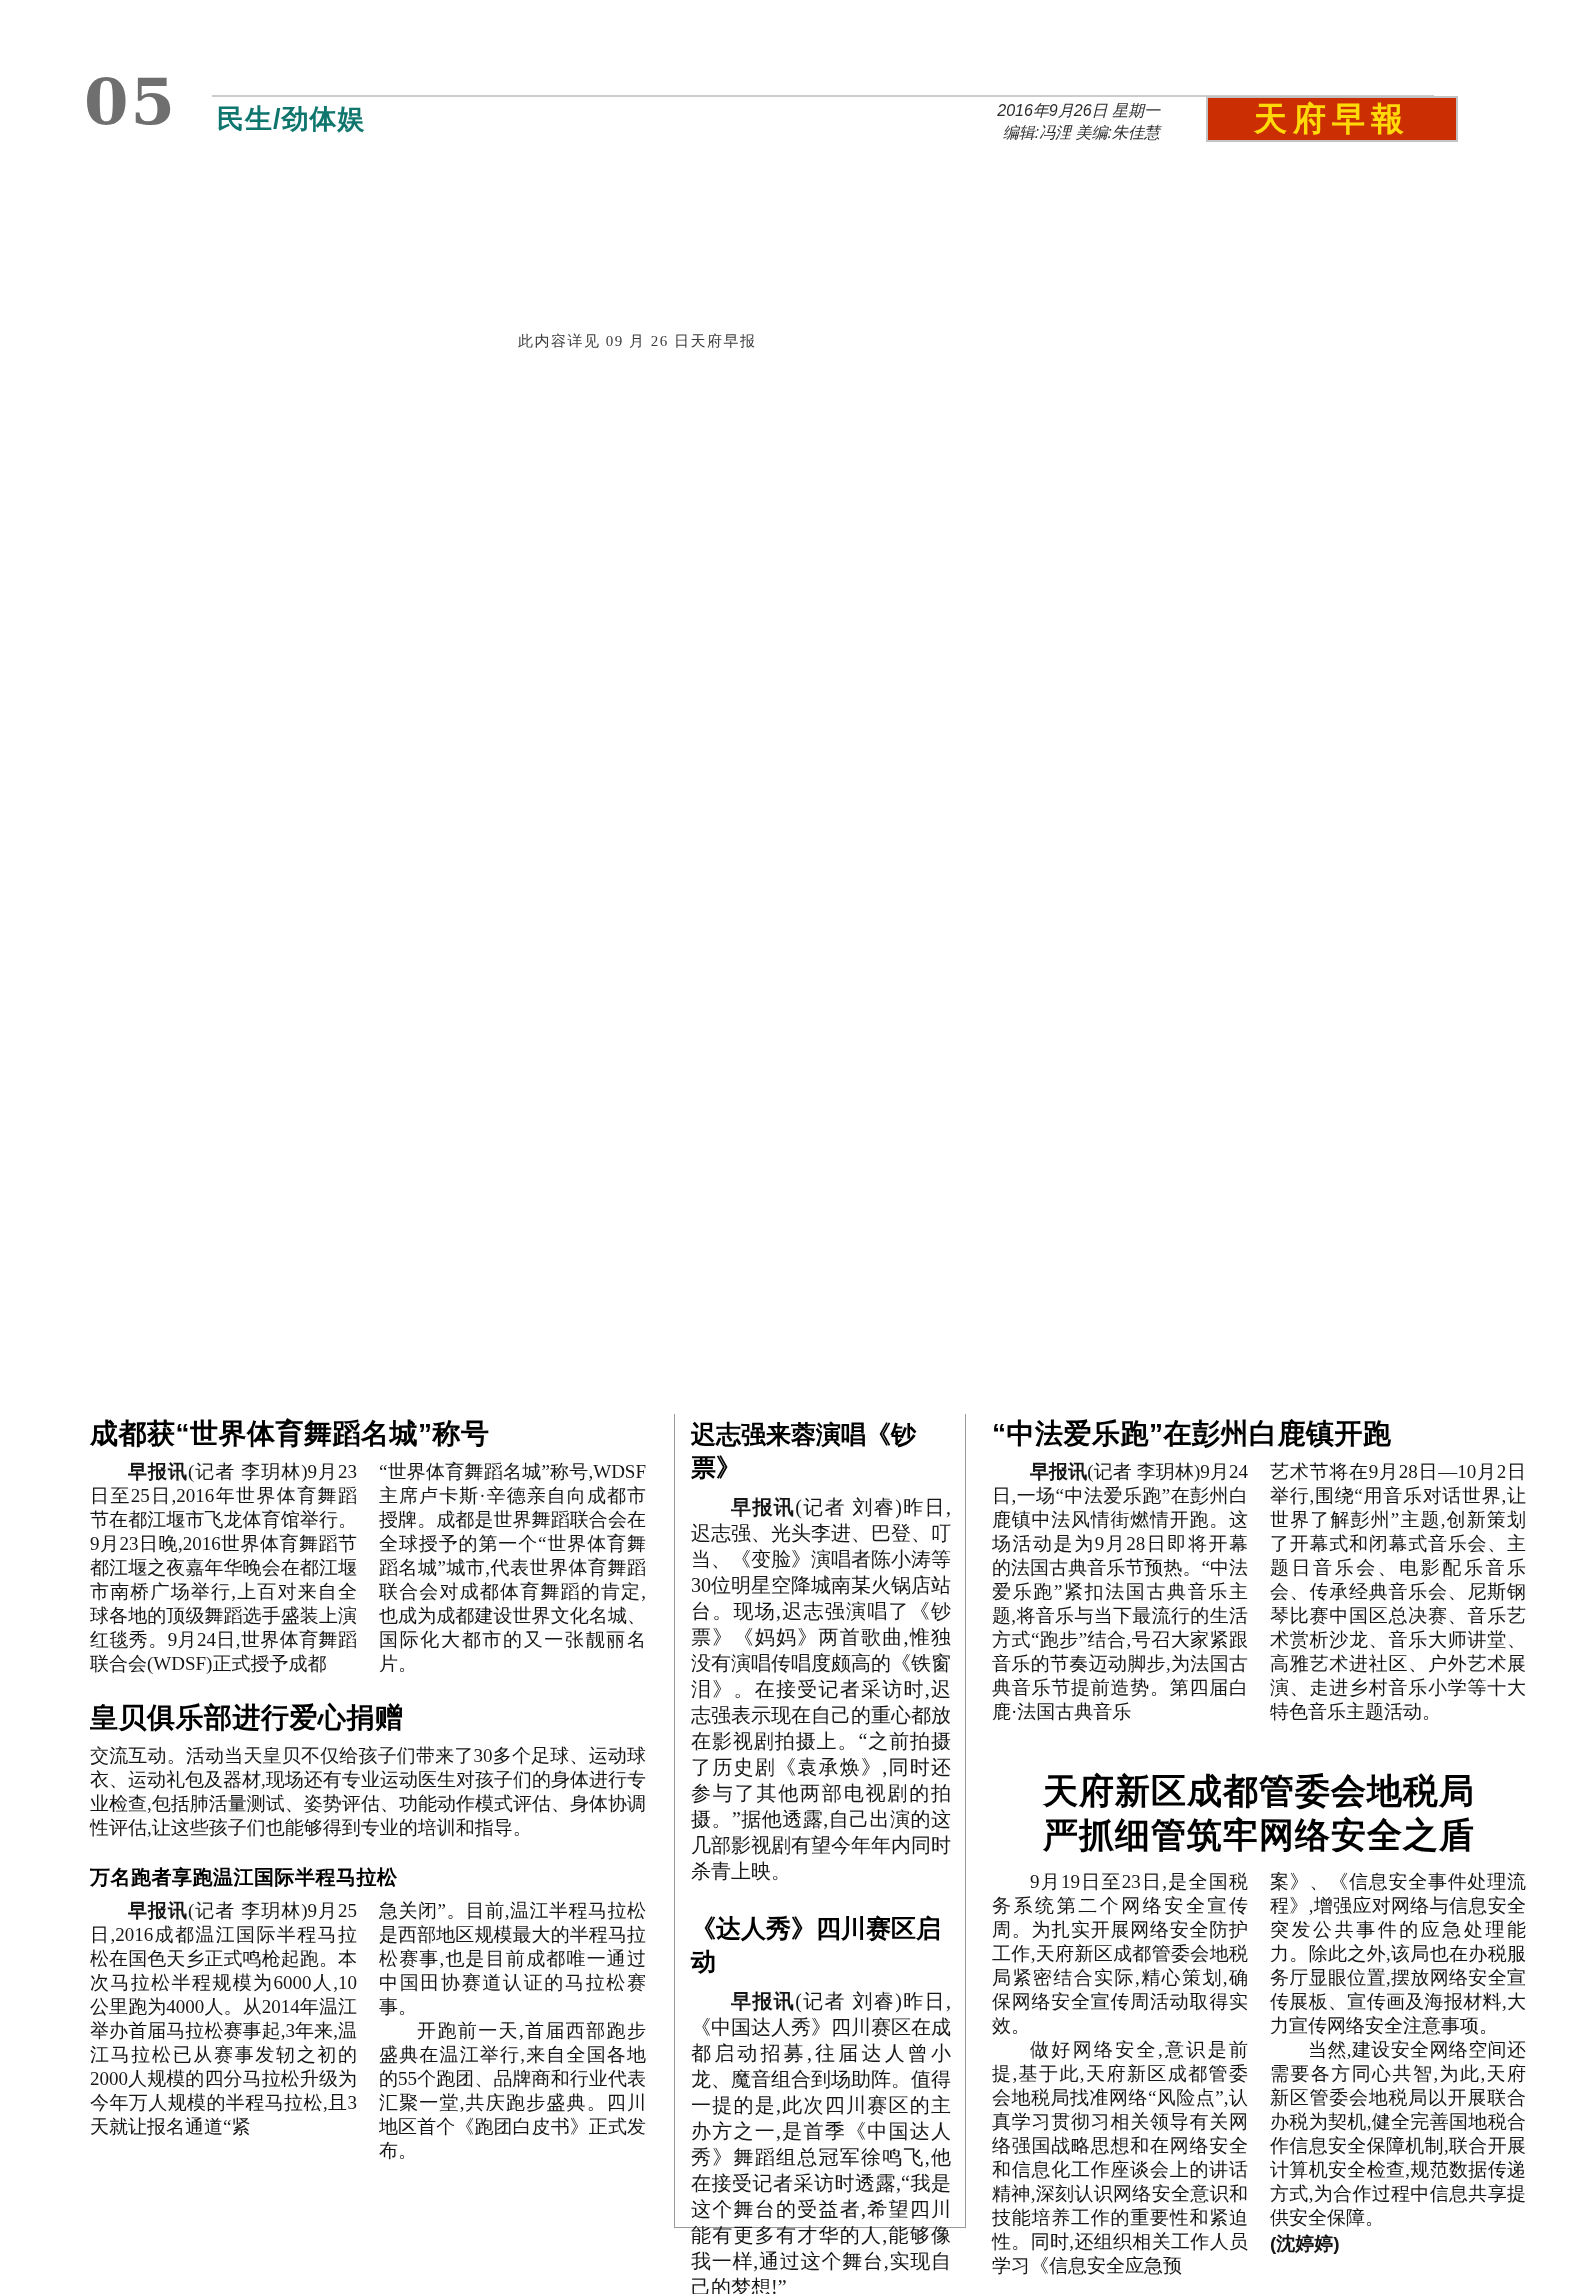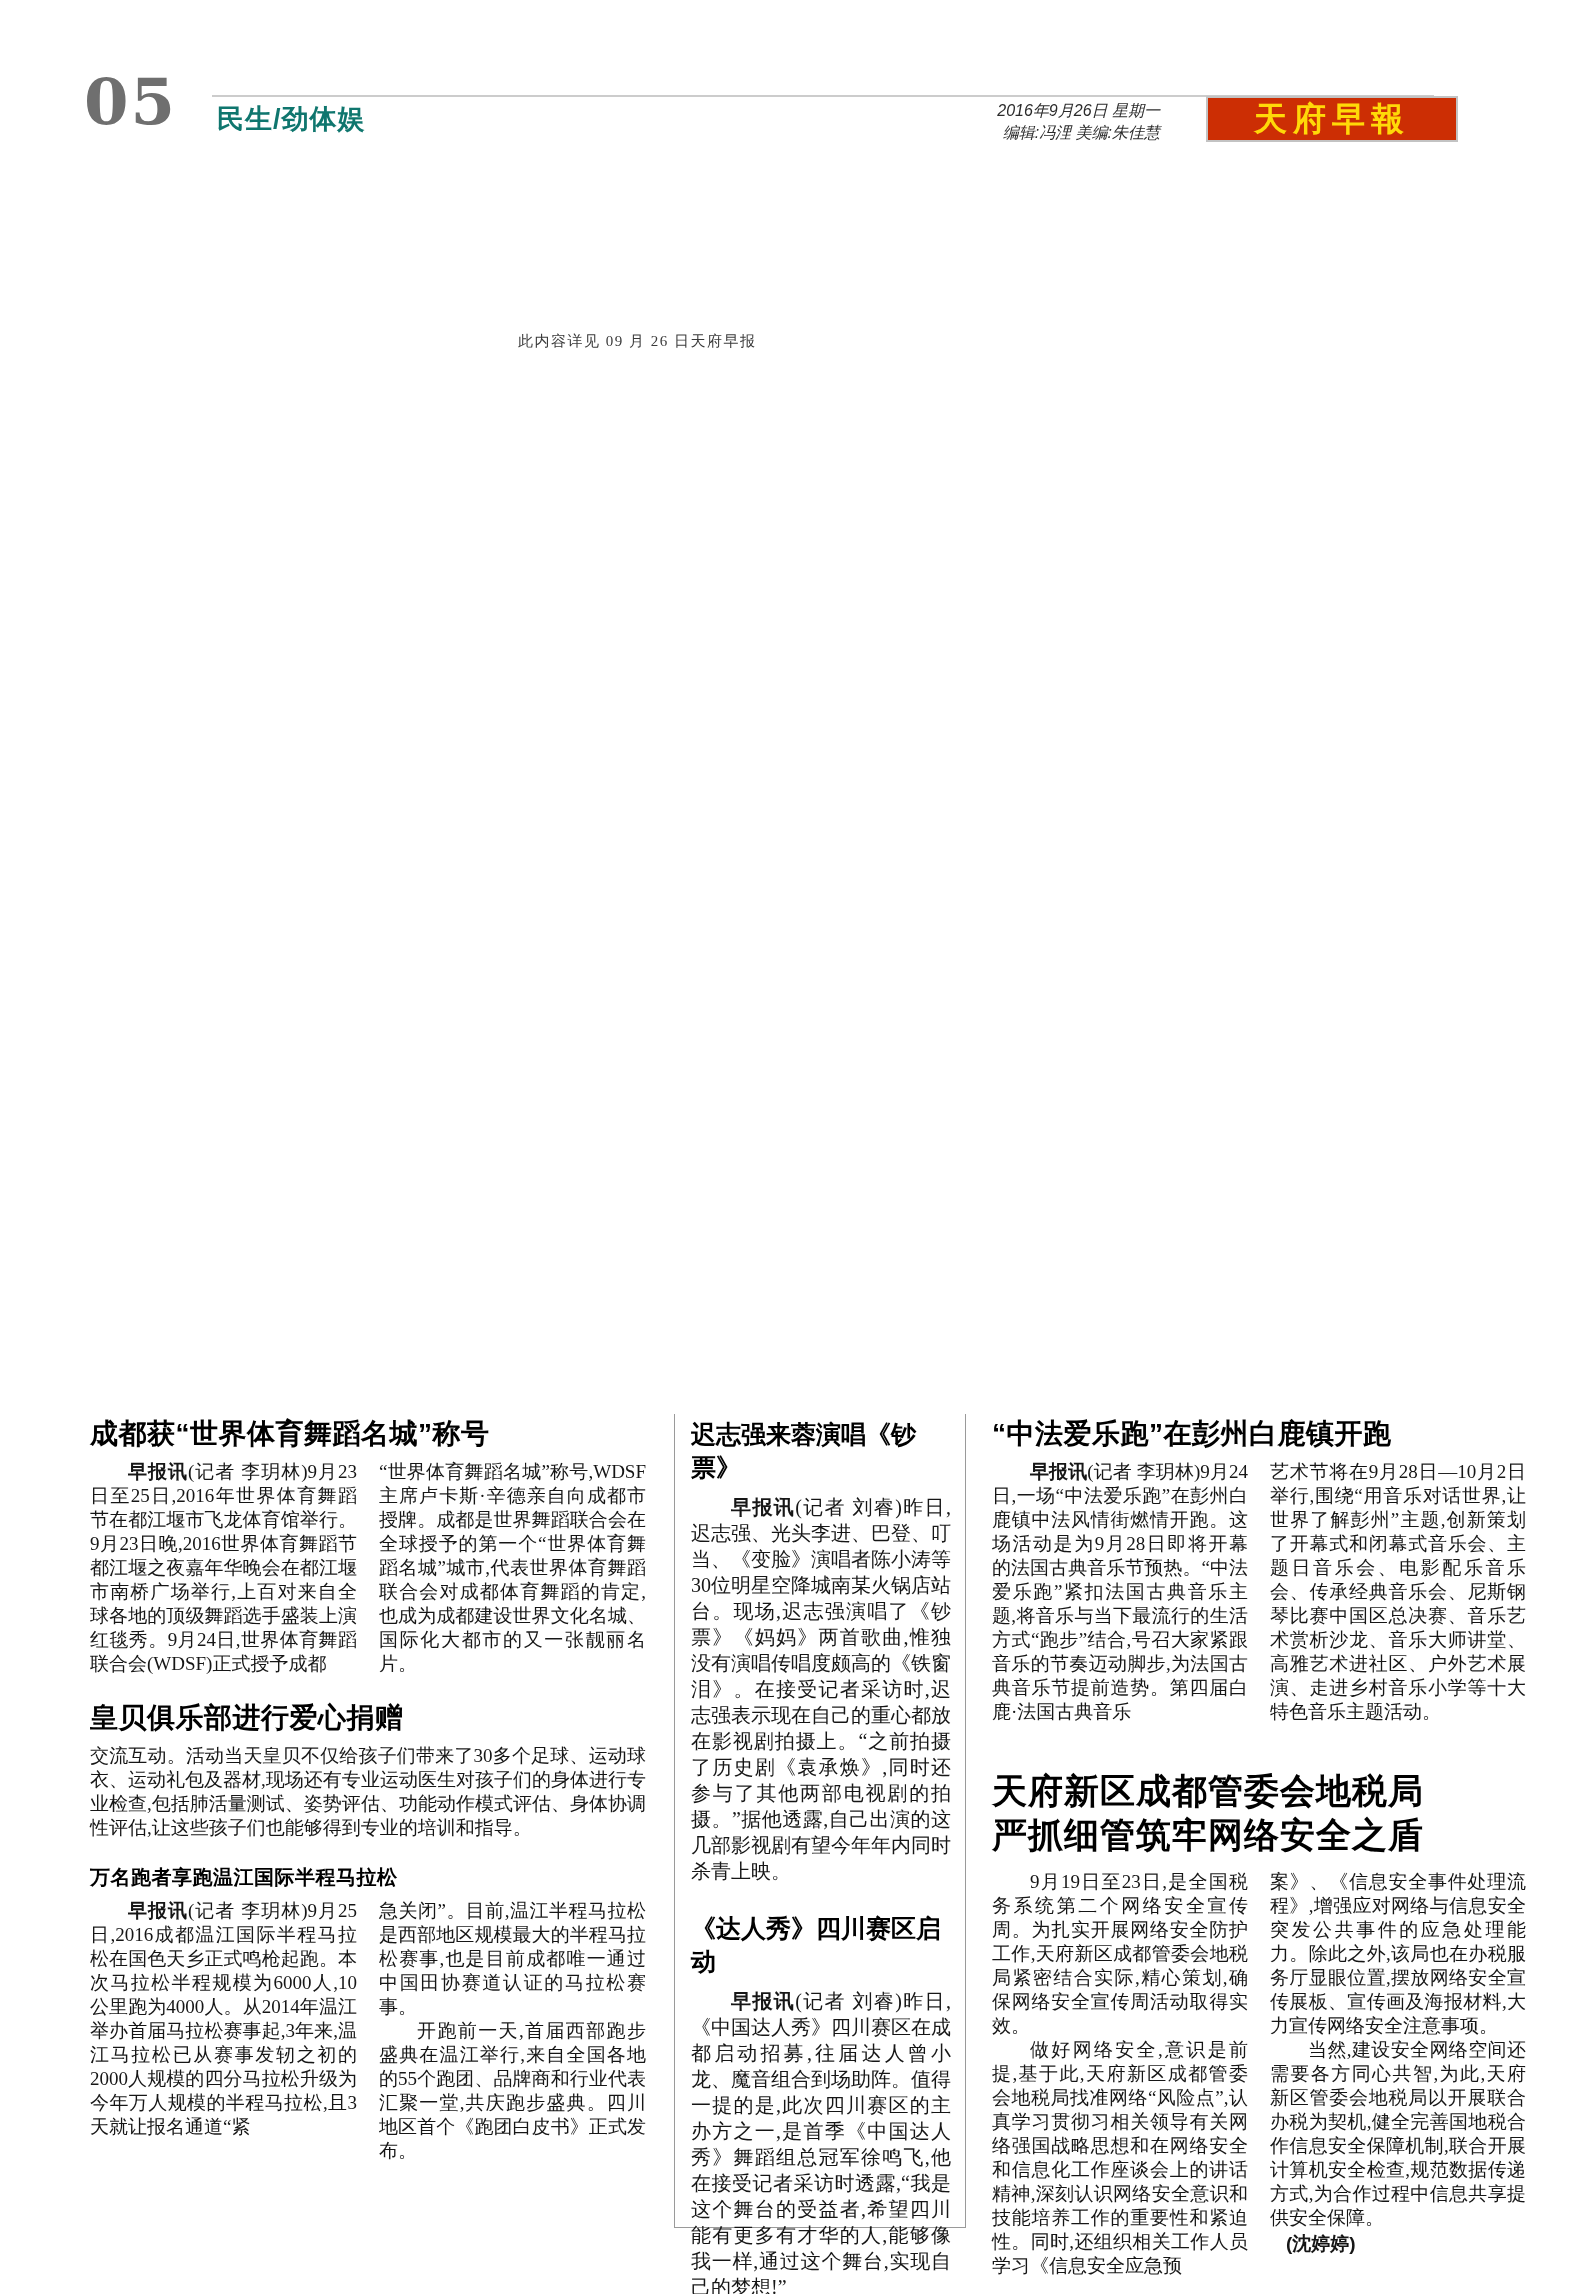--- a/index.html
+++ b/index.html
@@ -64,36 +64,36 @@
     letter-spacing:0.5px; margin-bottom:10px; line-height:1.15;
   }
   .t1.big { font-size:20px; }
   .t-mid {
     font-family:"Liberation Sans", sans-serif;
     font-size:25px; font-weight:bold; color:#000; margin-bottom:10px;
   }
   .t-serif {
     font-family:"Liberation Serif", serif;
     font-size:35px; font-weight:bold; color:#000;
-    line-height:44px; margin-bottom:12px; letter-spacing:1px;
+    line-height:44px; margin-bottom:12px; letter-spacing:1px;text-align:center;
   }
 
   .cols { display:flex; gap:22px; }
   .bcol { flex:1; min-width:0; }
 
   .bcol p, .mid-box p.body {
     font-size:19px; line-height:24px;
     text-align:justify; text-indent:2em; color:#161616;
   }
   .mid-box p.body { font-size:20px; line-height:26px; }
   p.cont { text-indent:0; }
   .intro { font-family:"Liberation Sans", sans-serif; font-weight:bold; }
   .byline {
     text-align:right; font-family:"Liberation Sans", sans-serif;
-    font-weight:bold; text-indent:0 !important; margin-top:2px;margin-left:16px;
+    font-weight:bold; text-indent:0 !important; margin-top:2px;
   }
   .mid-art2 { margin-top:28px; }
   .right-art2 { margin-top:46px; }
 </style>
 </head>
 <body>
 
 <div class="pagenum">05</div>
 <div class="hdr-rule"></div>
 <div class="section-name">民生/劲体娱</div>

